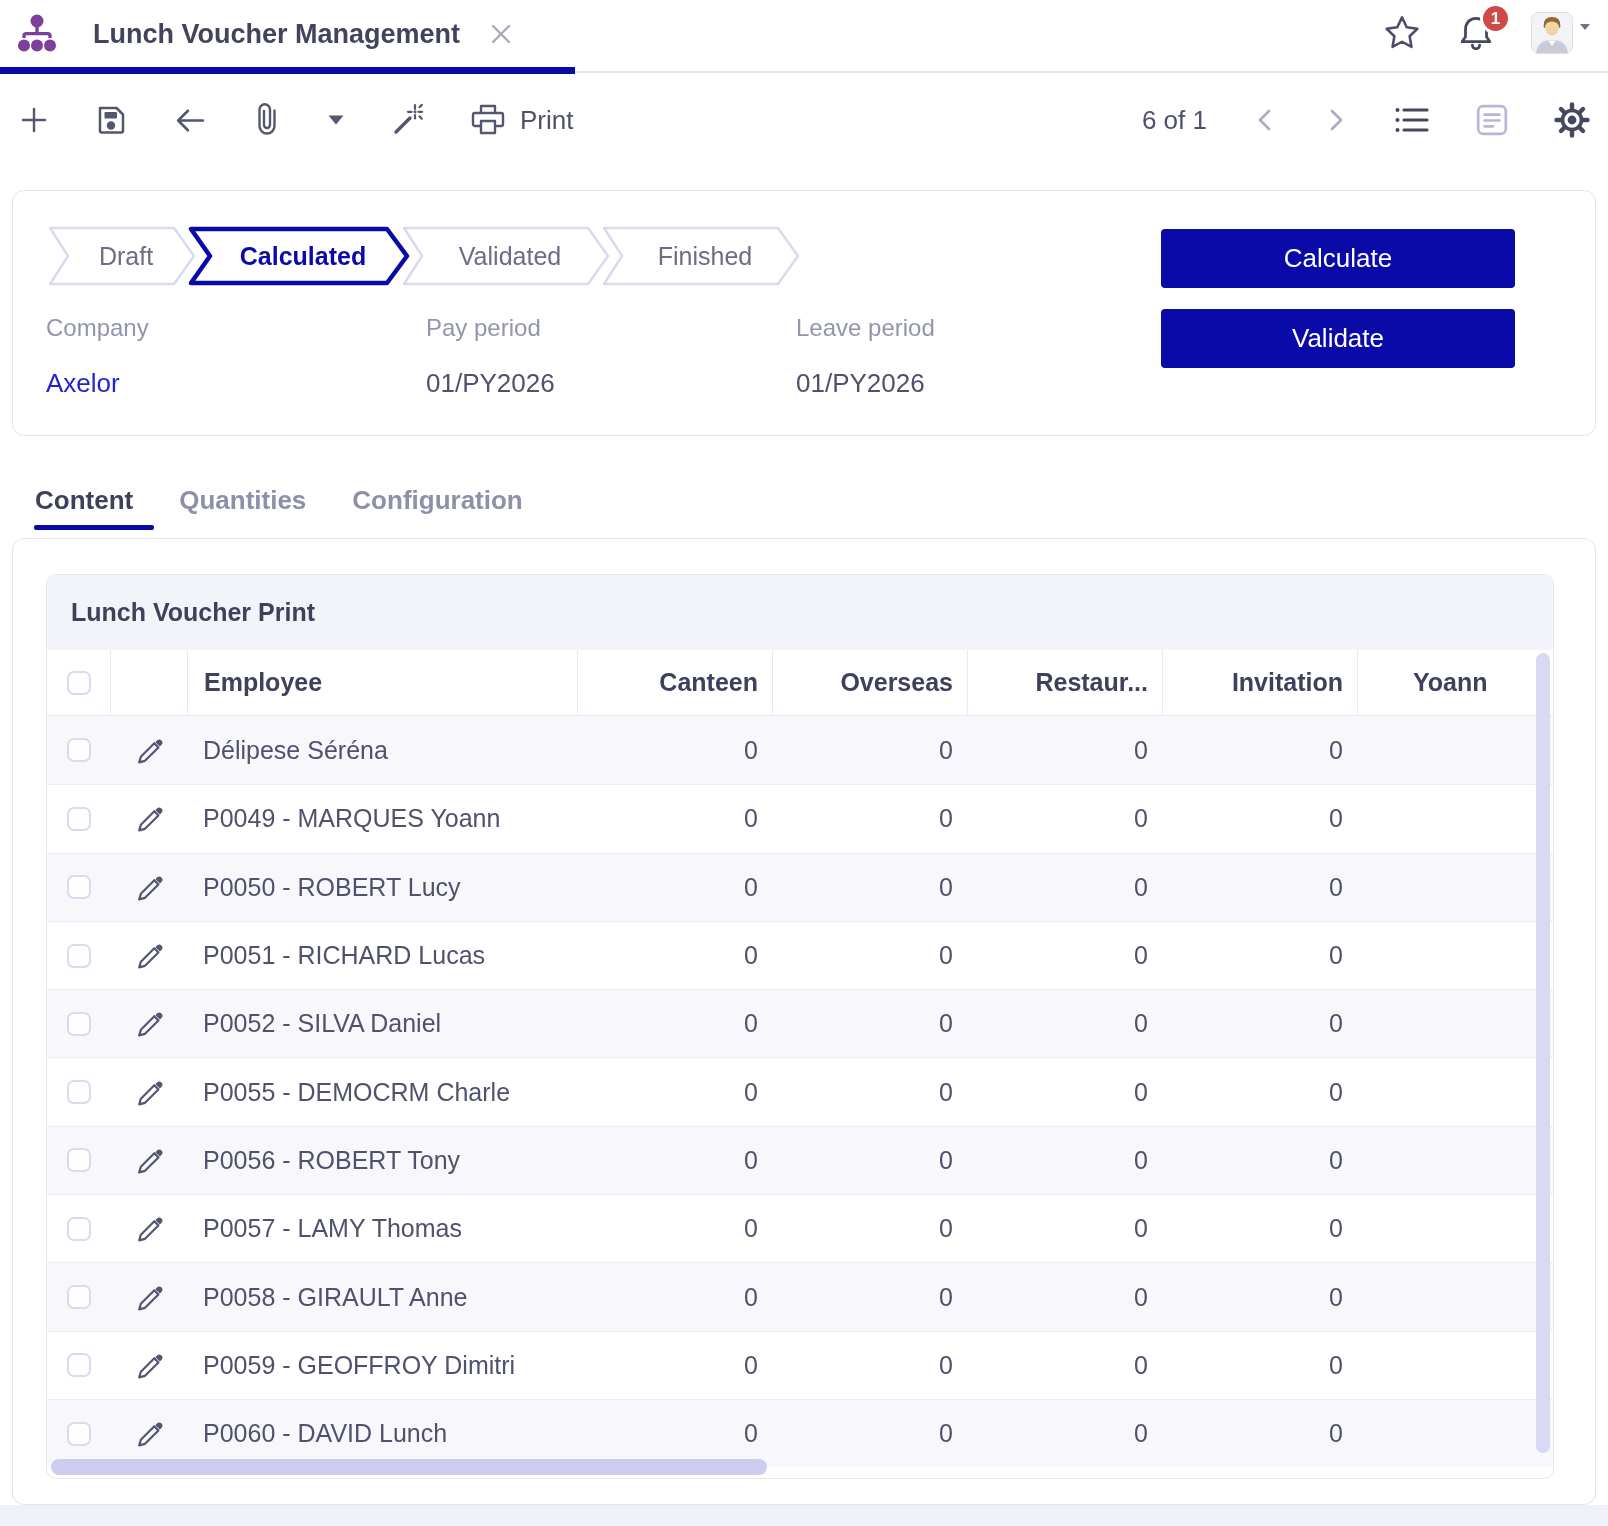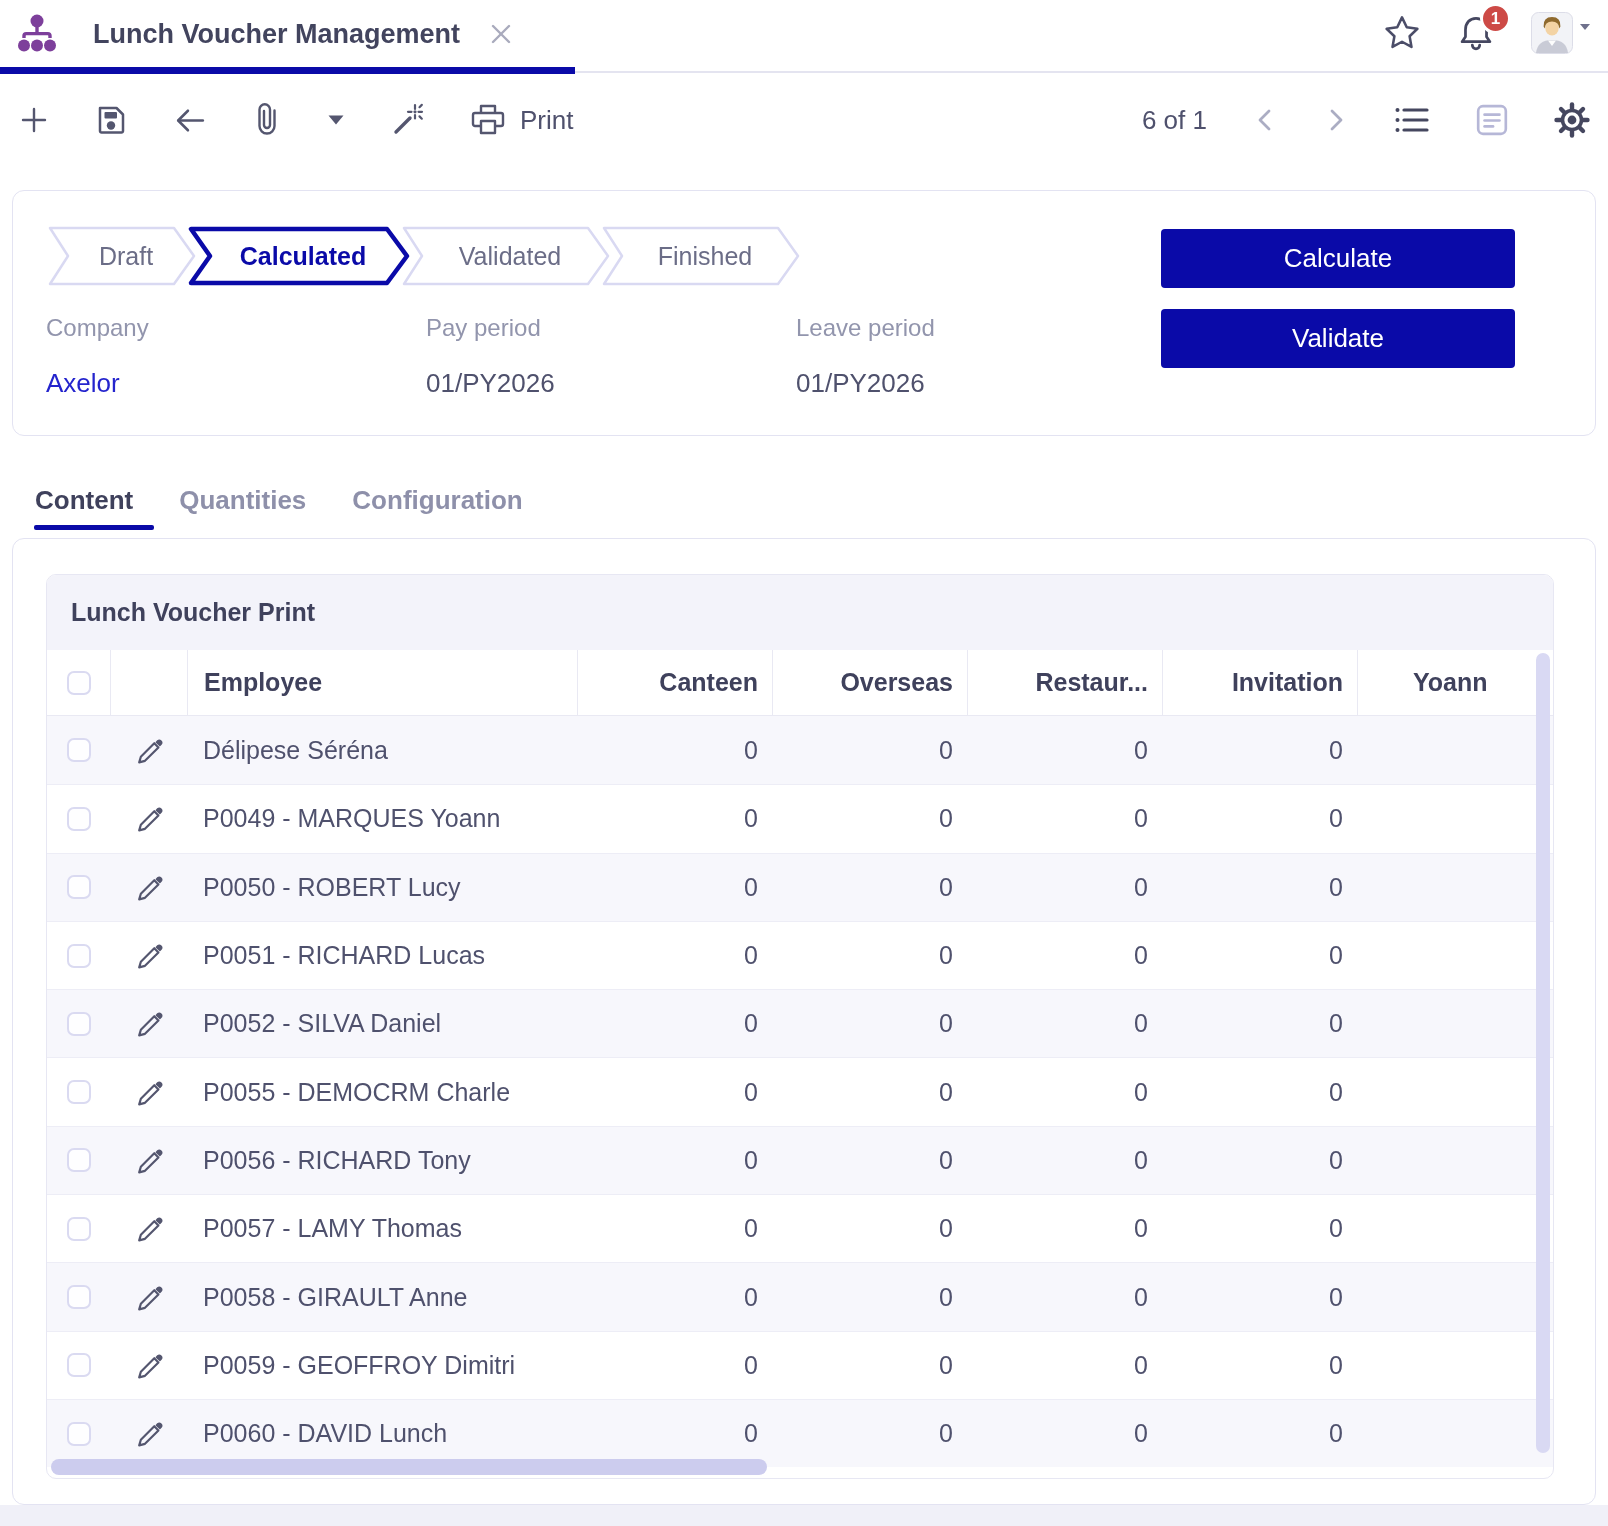--- a/index.html
+++ b/index.html
@@ -459,21 +459,21 @@
     <div class="cell c-check">
             <span class="checkbox"></span>
           </div>
     <div class="cell c-edit">
       <svg class="pencil" width="31" height="31" viewBox="0 0 30 30">
         <path d="M6 26.5 L7.6 21 L20.6 8 L24.6 12 L11.6 25 Z" fill="none" stroke="currentColor" stroke-width="2.1" stroke-linejoin="round"></path>
         <path d="M21.7 6.9 L23.4 5.2 a3.05 3.05 0 0 1 4.3 4.3 L26 11.2 Z" fill="currentColor"></path>
       </svg>
     </div>
     <div class="cell c-emp">
-            <span>P0056 - RICHARD Tony</span>
+            <span>P0056 - ROBERT Tony</span>
           </div>
     <div class="cell c-num">0</div>
     <div class="cell c-num">0</div>
     <div class="cell c-num">0</div>
     <div class="cell c-num">0</div>
     <div class="cell c-adv"></div>
   </div>
 
   <div class="trow">
     <div class="cell c-check">

